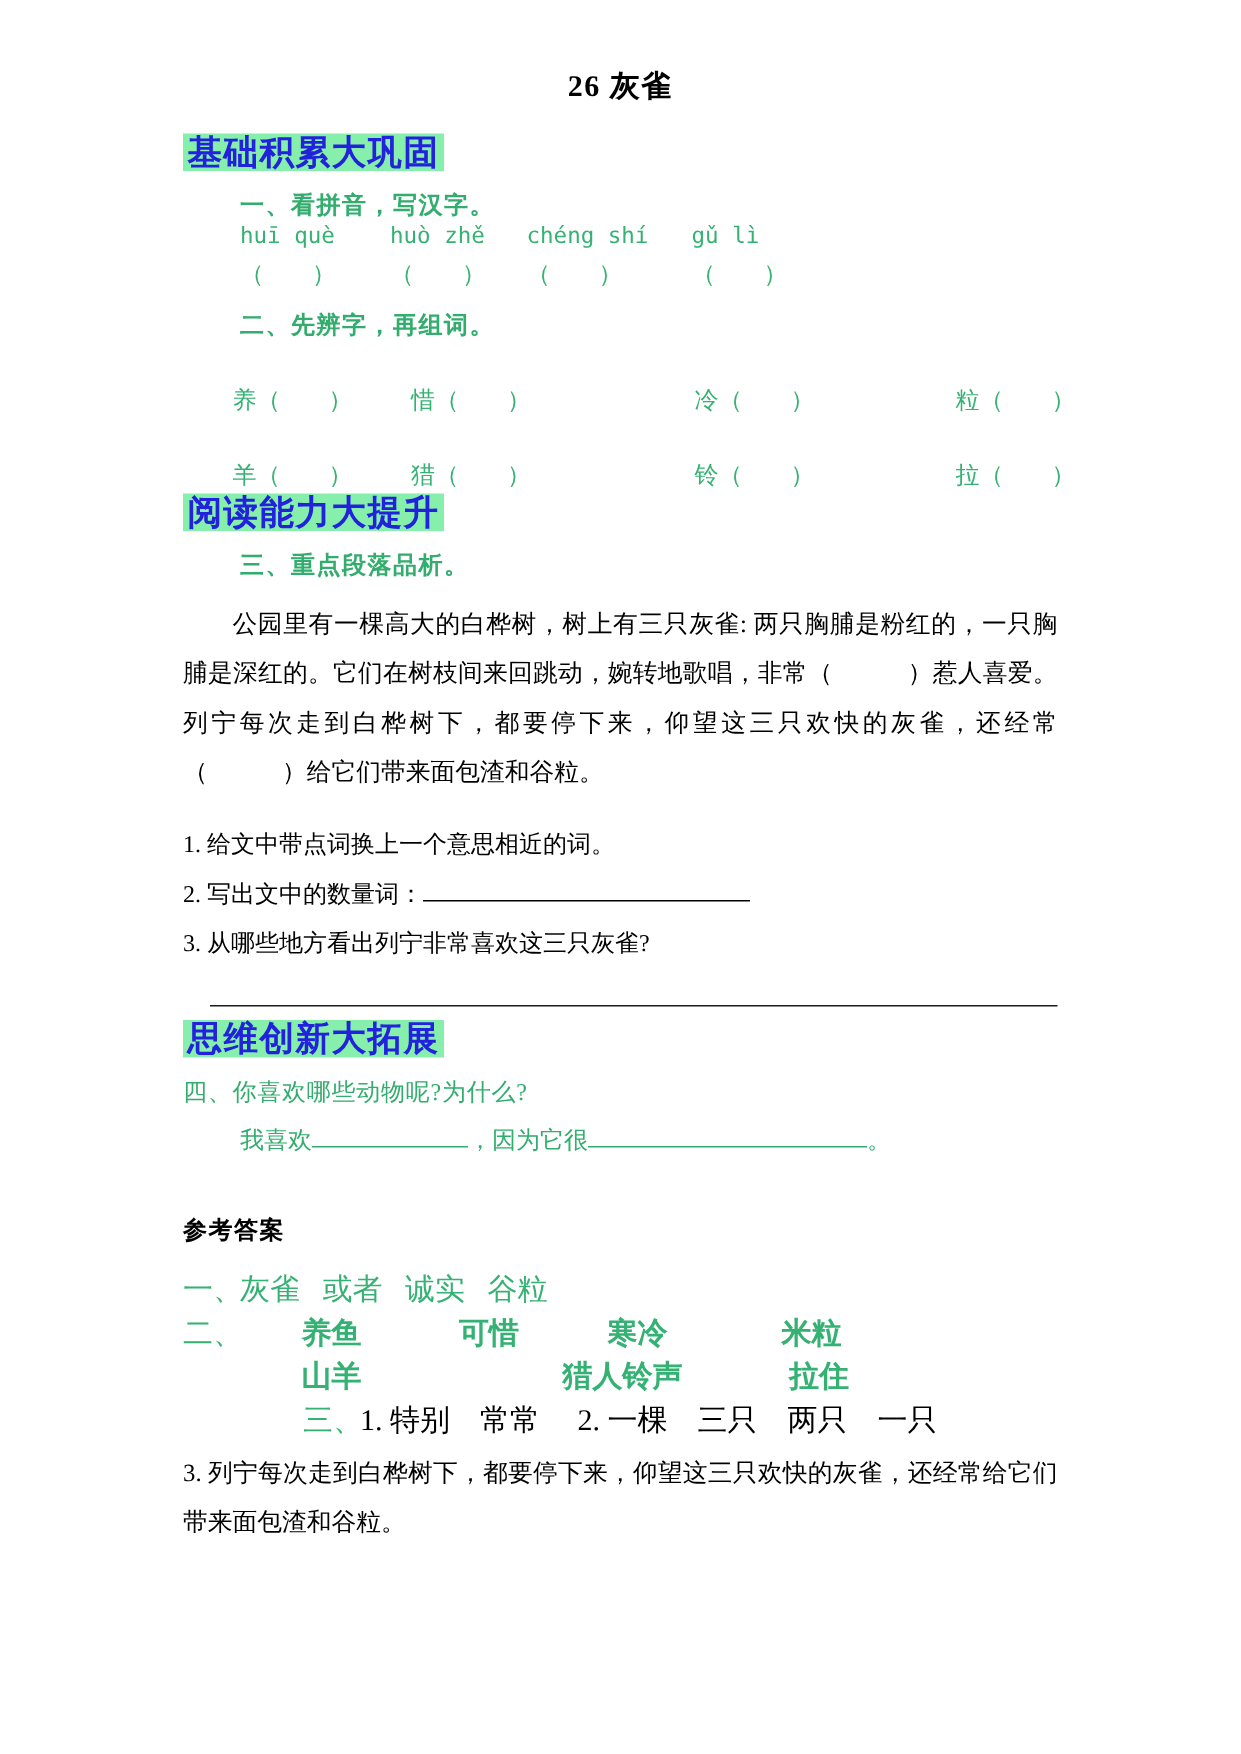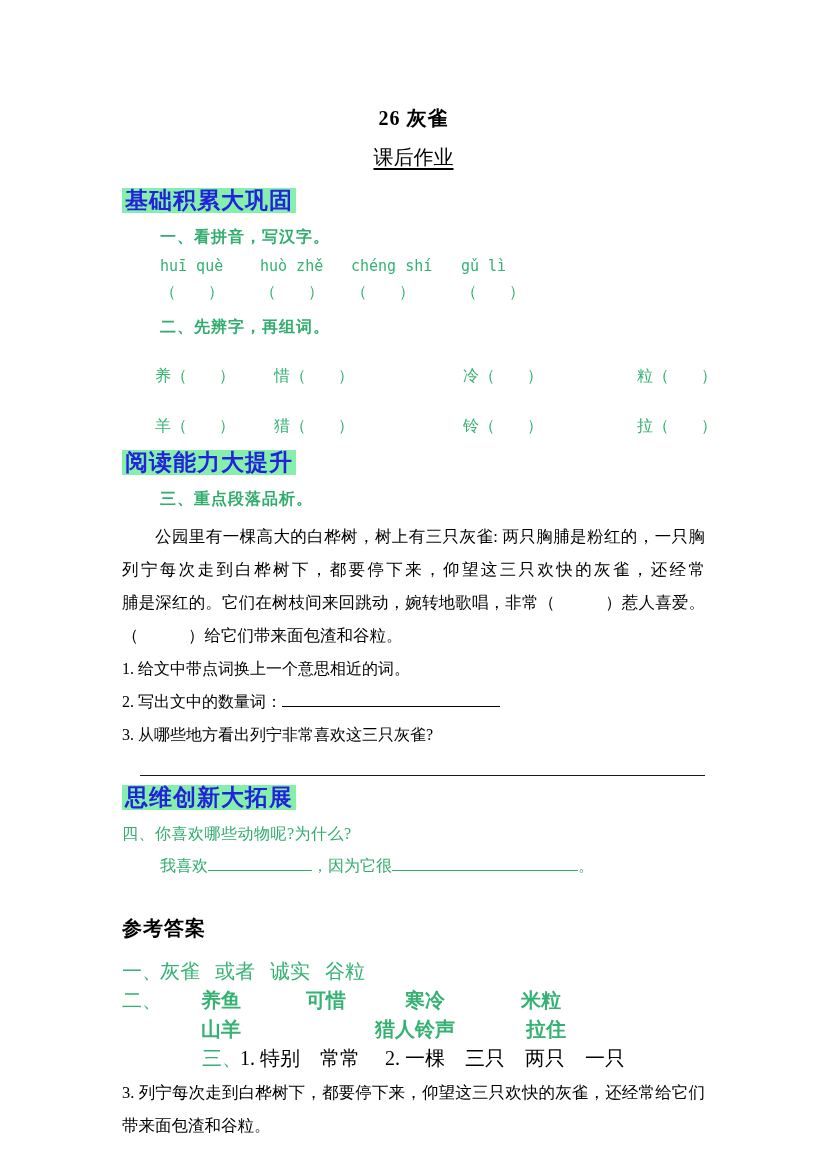--- a/index.html
+++ b/index.html
@@ -3,21 +3,21 @@
 <meta charset="utf-8">
 <style>
   * { margin: 0; padding: 0; box-sizing: border-box; }
   html, body { background: #ffffff; }
   body {
     width: 827px; height: 1169px;
     font-family: "Liberation Serif", "DejaVu Serif", serif;
     color: #000; overflow: hidden;
   }
   .page { width: 827px; height: 1169px; position: relative; }
-  .content { padding: 104px 122px 0 122px; }
+  .content { padding: 44px 122px 0 122px; }
 
   .doc-title {
     text-align: center; font-size: 20px; font-weight: bold;
     letter-spacing: 1px; line-height: 28px;
   }
   .doc-subtitle {
     text-align: center; font-size: 20px; line-height: 28px;
     margin-top: 11px; text-decoration: underline;
     text-underline-offset: 4px;
   }
@@ -27,21 +27,21 @@
     font-weight: bold; font-size: 23px; line-height: 25px;
     padding: 0 3px; letter-spacing: 1px;
   }
   .banner-wrap { margin-top: 17px; }
   .g-heading {
     color: #32ad6e; font-weight: bold; font-size: 16px;
     line-height: 21px; margin-left: 38px; margin-top: 13px;
     letter-spacing: 1px;
   }
 
-  .pinyin-row { margin-left: 38px; margin-top: 10px; white-space: nowrap; }
+  .pinyin-row { margin-left: 38px; white-space: nowrap; }
   .pinyin-slot {
     display: inline-block; color: #35b273; font-size: 15px;
     font-family: "DejaVu Sans Mono", monospace; vertical-align: top;
   }
   .pinyin-slot.s1 { width: 96px; }
   .pinyin-slot.s2 { width: 87px; }
   .pinyin-slot.s3 { width: 106px; }
   .pinyin-slot.s4 { width: 52px; }
   .bracket-row { margin-left: 38px; margin-top: 7px; white-space: nowrap; }
   .bracket-slot {
@@ -58,21 +58,21 @@
   .char-slot.c1 { width: 115px; }
   .char-slot.c2 { width: 185px; }
   .char-slot.c3 { width: 170px; }
 
   .passage { margin-top: 11px; font-size: 16.5px; }
   .p-line { line-height: 33px; }
   .p-just { text-align: justify; text-align-last: justify; }
   .p-indent { padding-left: 2em; }
 
   .q-line { font-size: 16px; line-height: 33px; }
-  .q-block { margin-top: 0; }
+  .q-block { margin-top: 16px; }
   .blank-inline {
     display: inline-block; width: 218px; height: 16px;
     border-bottom: 1px solid #000; vertical-align: baseline;
   }
   .answer-rule {
     margin-top: 24px; margin-left: 18px; width: 565px;
     border: none; border-top: 1.5px solid #1a1a1a; height: 0;
   }
 
   .s4-fill { margin-left: 38px; margin-top: 11px; font-size: 16px; color: #32ad6e; line-height: 22px; }
@@ -82,21 +82,21 @@
   }
   .g-blank-2 {
     display: inline-block; width: 186px; height: 15px;
     border-bottom: 1px solid #32ad6e; vertical-align: baseline;
   }
   .s4-heading {
     color: #32ad6e; font-size: 16px; line-height: 21px; margin-top: 13px;
     letter-spacing: 0.5px;
   }
 
-  .answers-title { margin-top: 38px; font-size: 20px; font-weight: bold; letter-spacing: 1px; }
+  .answers-title { margin-top: 38px; font-size: 16px; font-weight: bold; letter-spacing: 1px; }
   .ans-row { font-size: 20px; line-height: 20px; white-space: nowrap; }
   .ans-r1 { margin-top: 19px; }
   .ans-r1 .cell { display: inline-block; margin-right: 15px; color: #35b273; }
   .ans-label { display: inline-block; width: 38px; color: #35b273; }
   .ans-r2, .ans-r3 { margin-top: 9px; }
   .ans-r2 .cell, .ans-r3 .cell { display: inline-block; color: #35b273; font-weight: bold; }
   .ans-r2 .k1 { width: 41px; } 
   .ans-r2 .w1 { width: 105px; }
   .ans-r2 .w2 { width: 99px; }
   .ans-r2 .w3 { width: 116px; }
@@ -110,21 +110,20 @@
   .ans-para { margin-top: 8px; font-size: 16.5px; }
   .ans-para .p-line { line-height: 33px; }
 </style>
 </head>
 <body>
 
 <div class="page">
   <div class="content">
 
     <div class="doc-title">26 灰雀</div>
-    <div class="doc-subtitle">课后作业</div>
 
     <div class="banner-wrap">
       <span class="banner">基础积累大巩固</span>
     </div>
 
     <div class="g-heading">一、看拼音，写汉字。</div>
 
     <div class="pinyin-row">
       <span class="pinyin-slot s1">huī què</span>
       <span class="pinyin-slot s2">huò zhě</span>
@@ -146,30 +145,30 @@
       <span class="char-slot c3">冷（　　）</span>
       <span class="char-slot c4">粒（　　）</span>
     </div>
     <div class="char-row second">
       <span class="char-slot c1">羊（　　）</span>
       <span class="char-slot c2">猎（　　）</span>
       <span class="char-slot c3">铃（　　）</span>
       <span class="char-slot c4">拉（　　）</span>
     </div>
 
-    <div class="banner-wrap" style="margin-top:13px;">
+    <div class="banner-wrap" style="margin-top:1px;">
       <span class="banner">阅读能力大提升</span>
     </div>
 
     <div class="g-heading">三、重点段落品析。</div>
 
     <div class="passage">
       <div class="p-line p-just p-indent">公园里有一棵高大的白桦树，树上有三只灰雀: 两只胸脯是粉红的，一只胸</div>
+      <div class="p-line p-just">脯是深红的。它们在树枝间来回跳动，婉转地歌唱，非常（　　　）惹人喜爱。</div>
       <div class="p-line p-just">列宁每次走到白桦树下，都要停下来，仰望这三只欢快的灰雀，还经常</div>
-      <div class="p-line p-just">脯是深红的。它们在树枝间来回跳动，婉转地歌唱，非常（　　　）惹人喜爱。</div>
       <div class="p-line">（　　　）给它们带来面包渣和谷粒。</div>
     </div>
 
     <div class="q-block">
       <div class="q-line">1. 给文中带点词换上一个意思相近的词。</div>
       <div class="q-line">
         <span>2. 写出文中的数量词：</span><span class="blank-inline"></span>
       </div>
       <div class="q-line">3. 从哪些地方看出列宁非常喜欢这三只灰雀?</div>
     </div>

